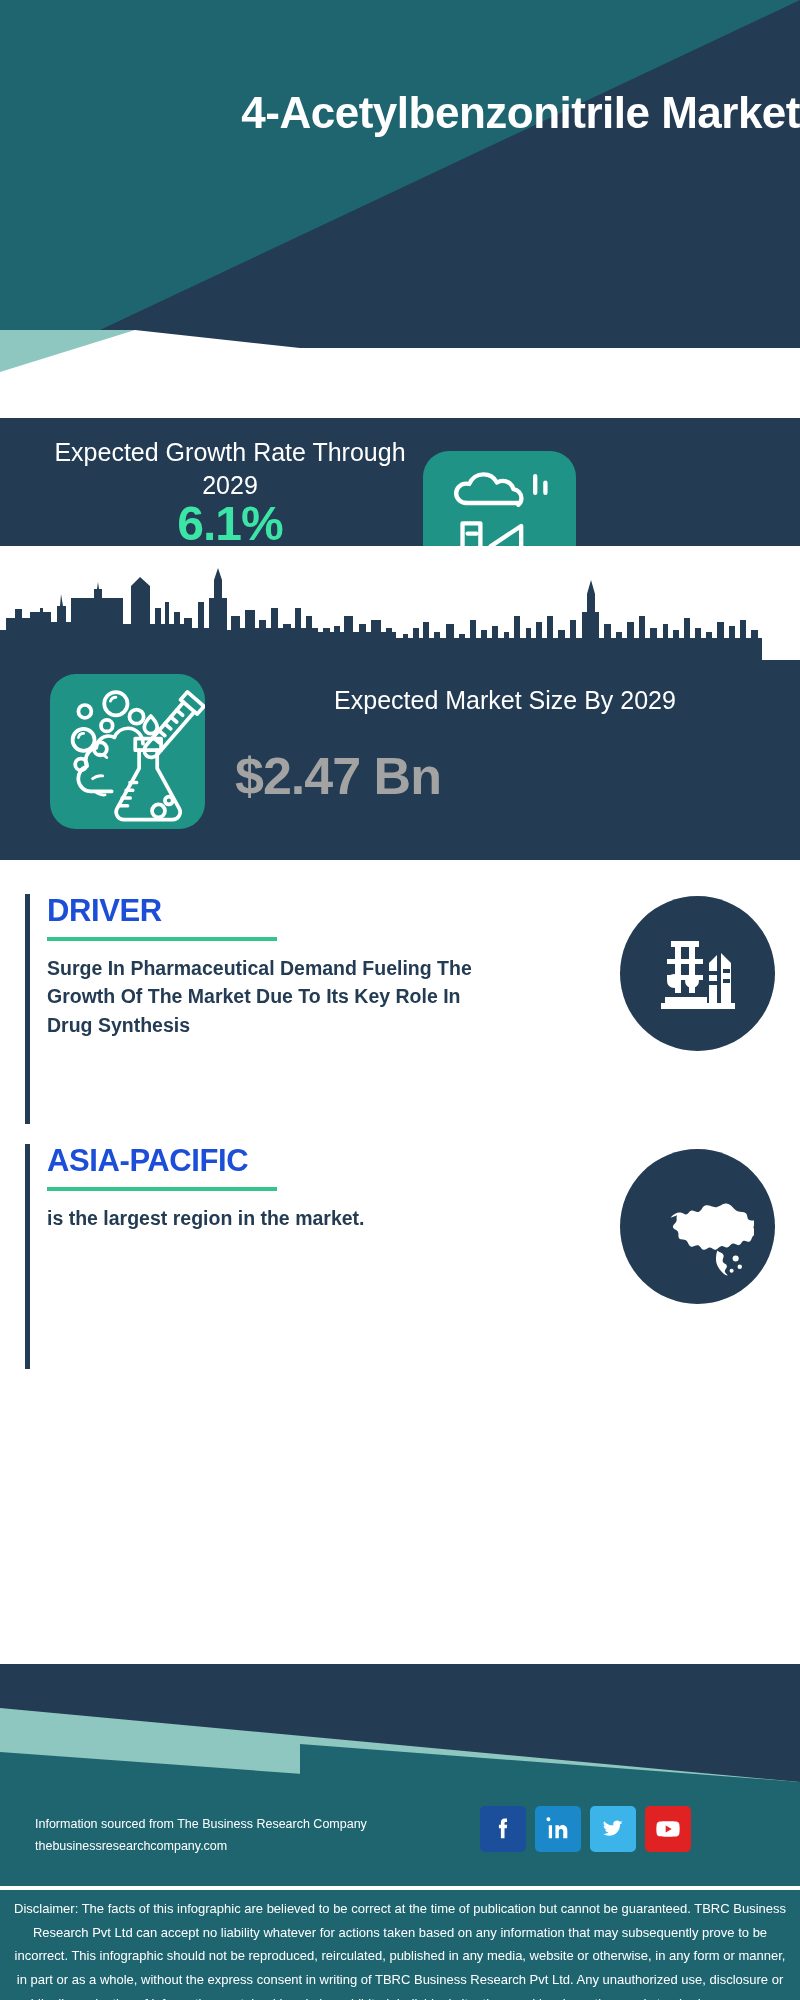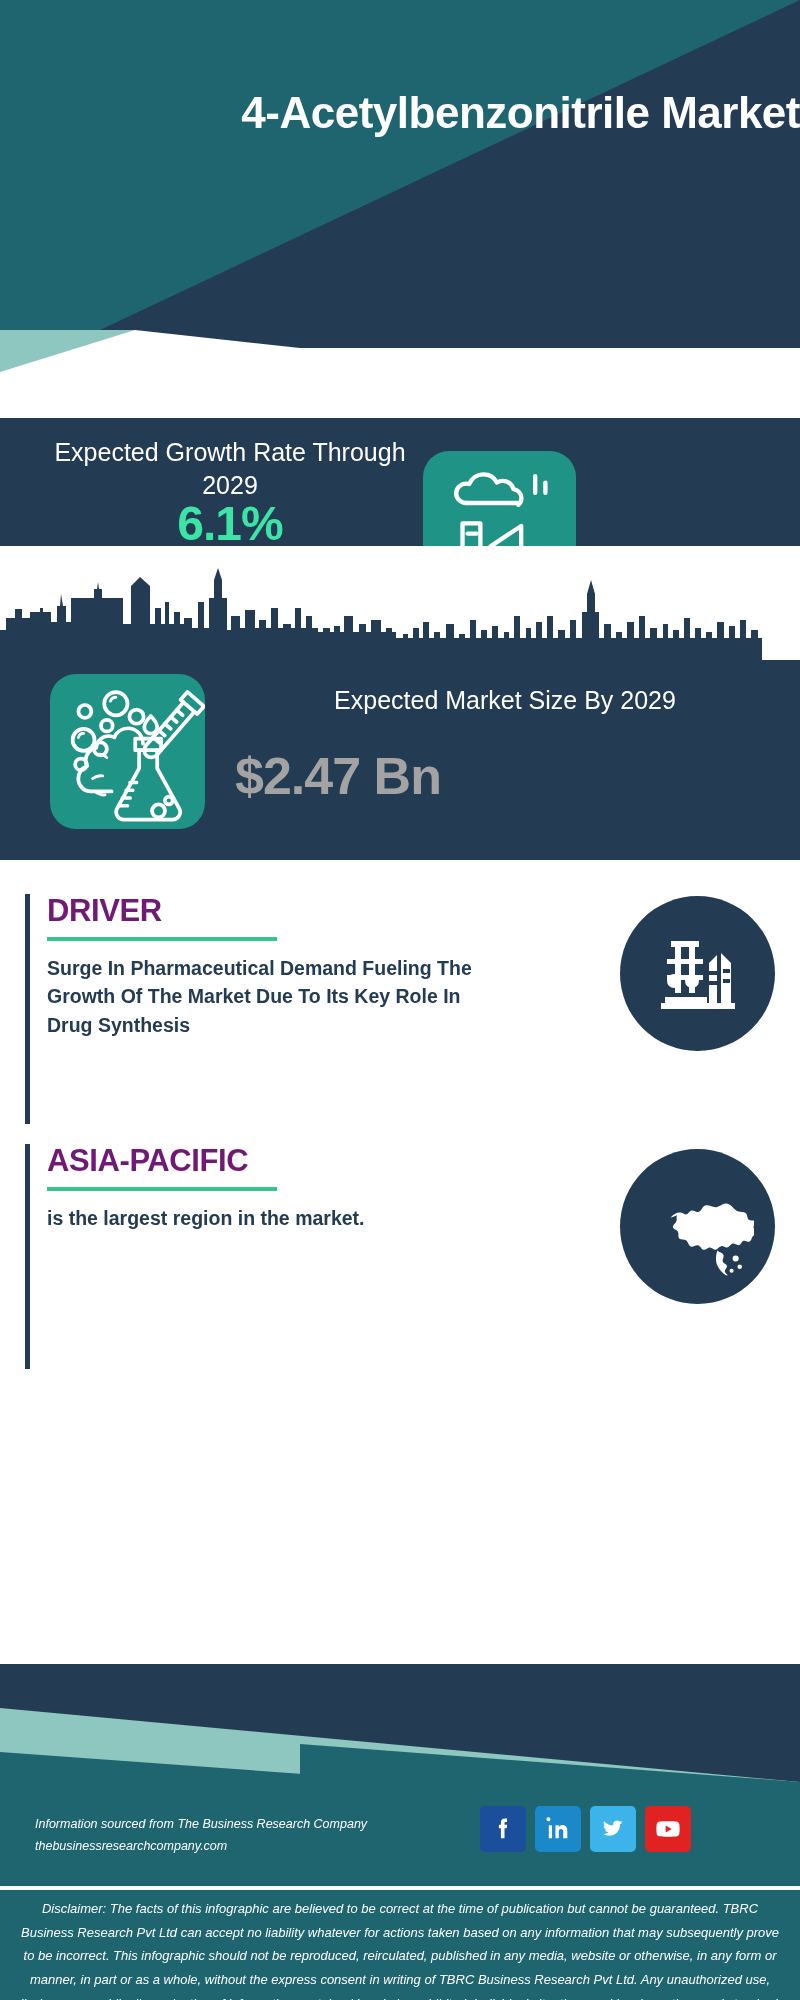--- a/index.html
+++ b/index.html
@@ -91,42 +91,42 @@
 
   
   .insights { position:absolute; left:0; top:866px; width:800px; height:810px; background:#fff; }
 
   .card { position:absolute; left:25px; width:750px; }
   .card .rule {
     position:absolute; left:0; top:0; width:5px; background:#233b53;
   }
   .card .body { position:absolute; left:22px; top:0; width:440px; }
   .card .heading {
-    color:#701a75; font-size:31px; font-weight:bold; letter-spacing:-0.4px;
+    color:#1d4ed8; font-size:31px; font-weight:bold; letter-spacing:-0.4px;
     line-height:1.1;
   }
   .card .underline { width:230px; height:4px; background:#35c48c; margin:9px 0 13px 0; }
   .card .desc {
     color:#233b53; font-size:19.5px; font-weight:bold; line-height:1.45;
   }
   .circle-icon {
     position:absolute; border-radius:50%; background:#233b53;
     display:flex; align-items:center; justify-content:center;
   }
 
   .card-driver { top:28px; height:250px; }
   .card-driver .rule { height:230px; }
   .card-driver .circle-icon { left:595px; top:2px; width:155px; height:155px; }
 
   .card-region { top:278px; height:235px; }
   .card-region .rule { height:225px; }
   .card-region .circle-icon { left:595px; top:5px; width:155px; height:155px; }
 
   
-  .footer-wrap { position:absolute; left:0; top:1664px; width:800px; height:336px;font-style:italic; }
+  .footer-wrap { position:absolute; left:0; top:1664px; width:800px; height:336px; }
 
   .f-light { position:absolute; left:0; top:0; width:800px; height:222px; background:#8ec6c0; }
   .f-navy {
     position:absolute; left:0; top:0; width:800px; height:222px; background:#233b53;
     clip-path: polygon(0 0, 800px 0, 800px 118px, 0 44px);
   }
   .f-teal {
     position:absolute; left:0; top:0; width:800px; height:222px; background:#1e6570;
     clip-path: polygon(0 88px, 800px 146px, 800px 222px, 0 222px);
   }

